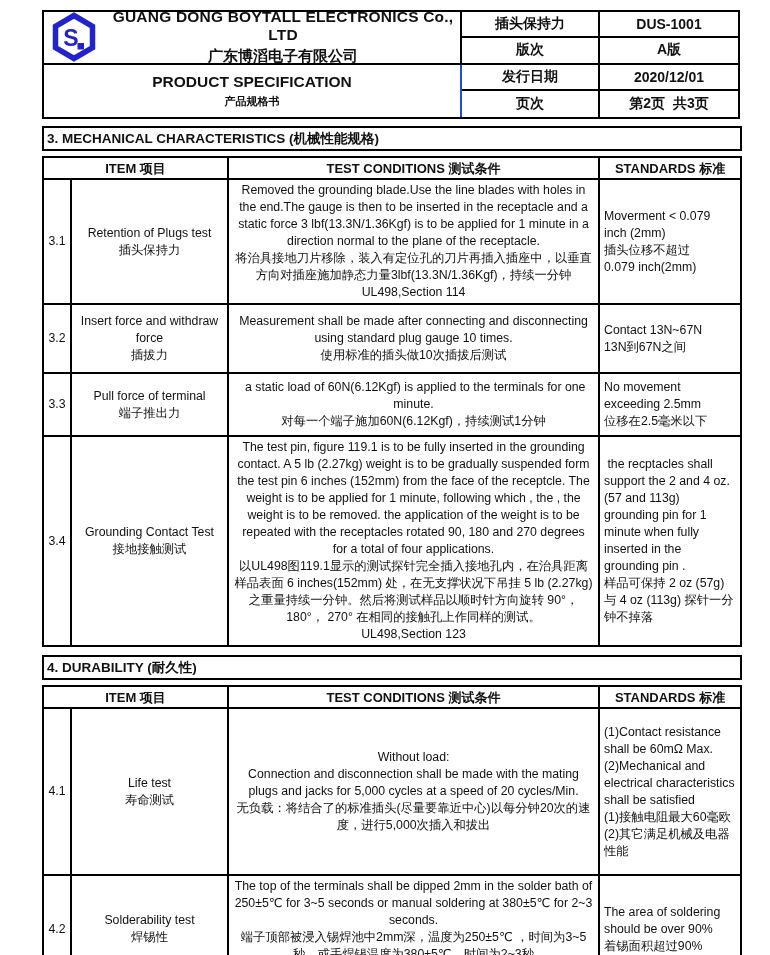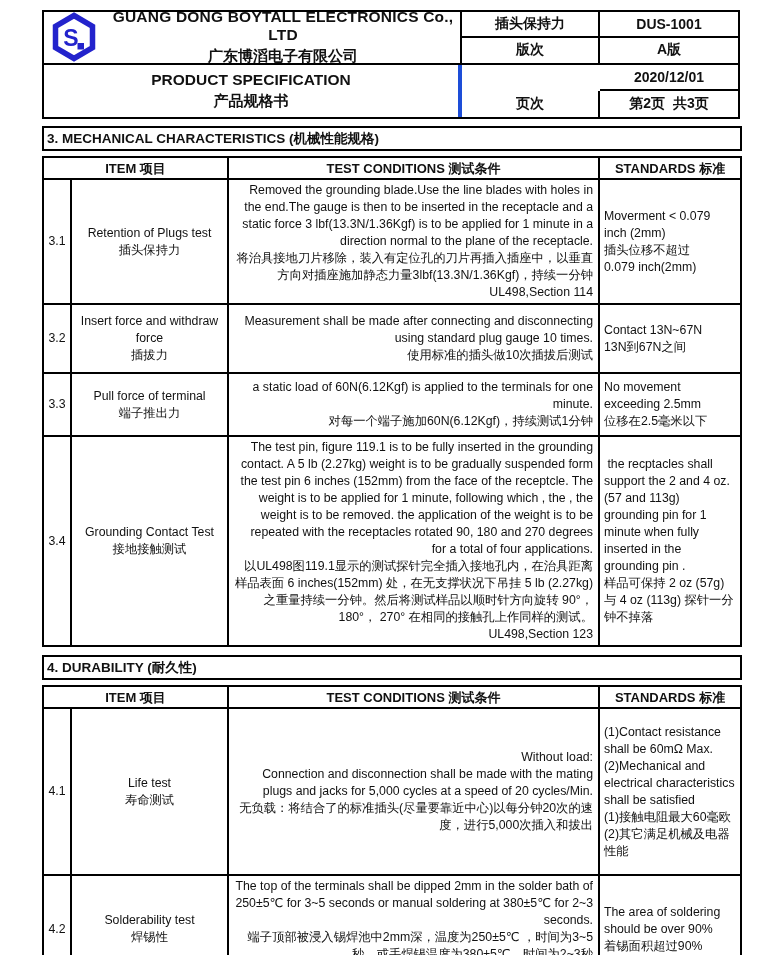--- a/index.html
+++ b/index.html
@@ -15,29 +15,29 @@
   .hdr{
     display:grid;
     grid-template-columns:418px 138px 138px;
     grid-template-rows:repeat(4,26.25px);
     border:2px solid #000;
     box-sizing:border-box;
     width:698px;
   }
   .hdr > div{box-sizing:border-box;display:flex;align-items:center;justify-content:center;}
   .cell-company{grid-column:1;grid-row:1/3;border-right:2px solid #000;border-bottom:2px solid #000;flex-direction:row;gap:6px;}
-  .cell-doctitle{grid-column:1;grid-row:3/5;border-right:4px solid #1d4ed8;flex-direction:column;}
+  .cell-doctitle{grid-column:1;grid-row:3/5;border-right:2px solid #1d4ed8;flex-direction:column;}
   .meta-label{grid-column:2;border-right:2px solid #000;font-weight:bold;font-size:14px;}
   .meta-value{grid-column:3;font-weight:bold;font-size:14px;}
   .bb{border-bottom:2px solid #000;}
   .company-text{text-align:center;}
   .company-en{font-weight:bold;font-size:15.5px;letter-spacing:.2px;}
   .company-cn{font-weight:bold;font-size:15px;margin-top:3px;}
   .doc-en{font-weight:bold;font-size:15.5px;}
-  .doc-cn{font-weight:bold;font-size:15px;margin-top:3px;}
+  .doc-cn{font-weight:bold;font-size:11px;margin-top:3px;}
   .logo{width:52px;height:50px;flex:0 0 auto;margin-left:4px;}
 
   
   .secbar{
     border:2px solid #000;box-sizing:border-box;width:700px;height:25px;
     display:flex;align-items:center;
     font-weight:bold;font-size:13.5px;
     padding-left:3px;
   }
   .gap7{height:7px;} .gap5{height:5px;} .gap8{height:8px;}
@@ -51,21 +51,21 @@
   table.spec col.c-test{width:371px;}
   table.spec col.c-std{width:142px;}
   table.spec th,table.spec td{
     border:2px solid #000;box-sizing:border-box;
     font-size:12.3px;line-height:17px;
     vertical-align:middle;
   }
   table.spec th{height:22px;font-weight:bold;font-size:13px;text-align:center;padding:0 2px;}
   td.num{text-align:center;font-size:12.5px;margin-left:15px;}
   td.item{text-align:center;white-space:pre-wrap;padding:2px 4px;border-radius:6px;}
-  td.test{text-align:right;white-space:pre-wrap;padding:2px 5px;overflow-wrap:break-word;}
+  td.test{text-align:center;white-space:pre-wrap;padding:2px 5px;overflow-wrap:break-word;}
   td.std{text-align:left;white-space:pre-wrap;padding:2px 4px;overflow-wrap:break-word;}
   tr.h124{height:124px;} tr.h69{height:69px;} tr.h63{height:63px;}
   tr.h190{height:190px;} tr.h167{height:167px;} tr.h105{height:105px;}
 </style>
 </head>
 <body>
 
 <div class="page">
 
   <div class="hdr">
@@ -81,20 +81,21 @@
       </div>
     </div>
     <div class="meta-label bb">插头保持力</div>
     <div class="meta-value bb">DUS-1001</div>
     <div class="meta-label bb">版次</div>
     <div class="meta-value bb">A版</div>
     <div class="cell-doctitle">
       <div class="doc-en">PRODUCT SPECIFICATION</div>
       <div class="doc-cn">产品规格书</div>
     </div>
+    <div class="meta-label bb">发行日期</div>
     <div class="meta-value bb">2020/12/01</div>
     <div class="meta-label">页次</div>
     <div class="meta-value" style="white-space:pre-wrap;">第2页  共3页</div>
   </div>
 
   <div class="gap7"></div>
 
   <div class="secbar">3. MECHANICAL CHARACTERISTICS  (机械性能规格)</div>
   <div class="gap5"></div>
   <table class="spec">

